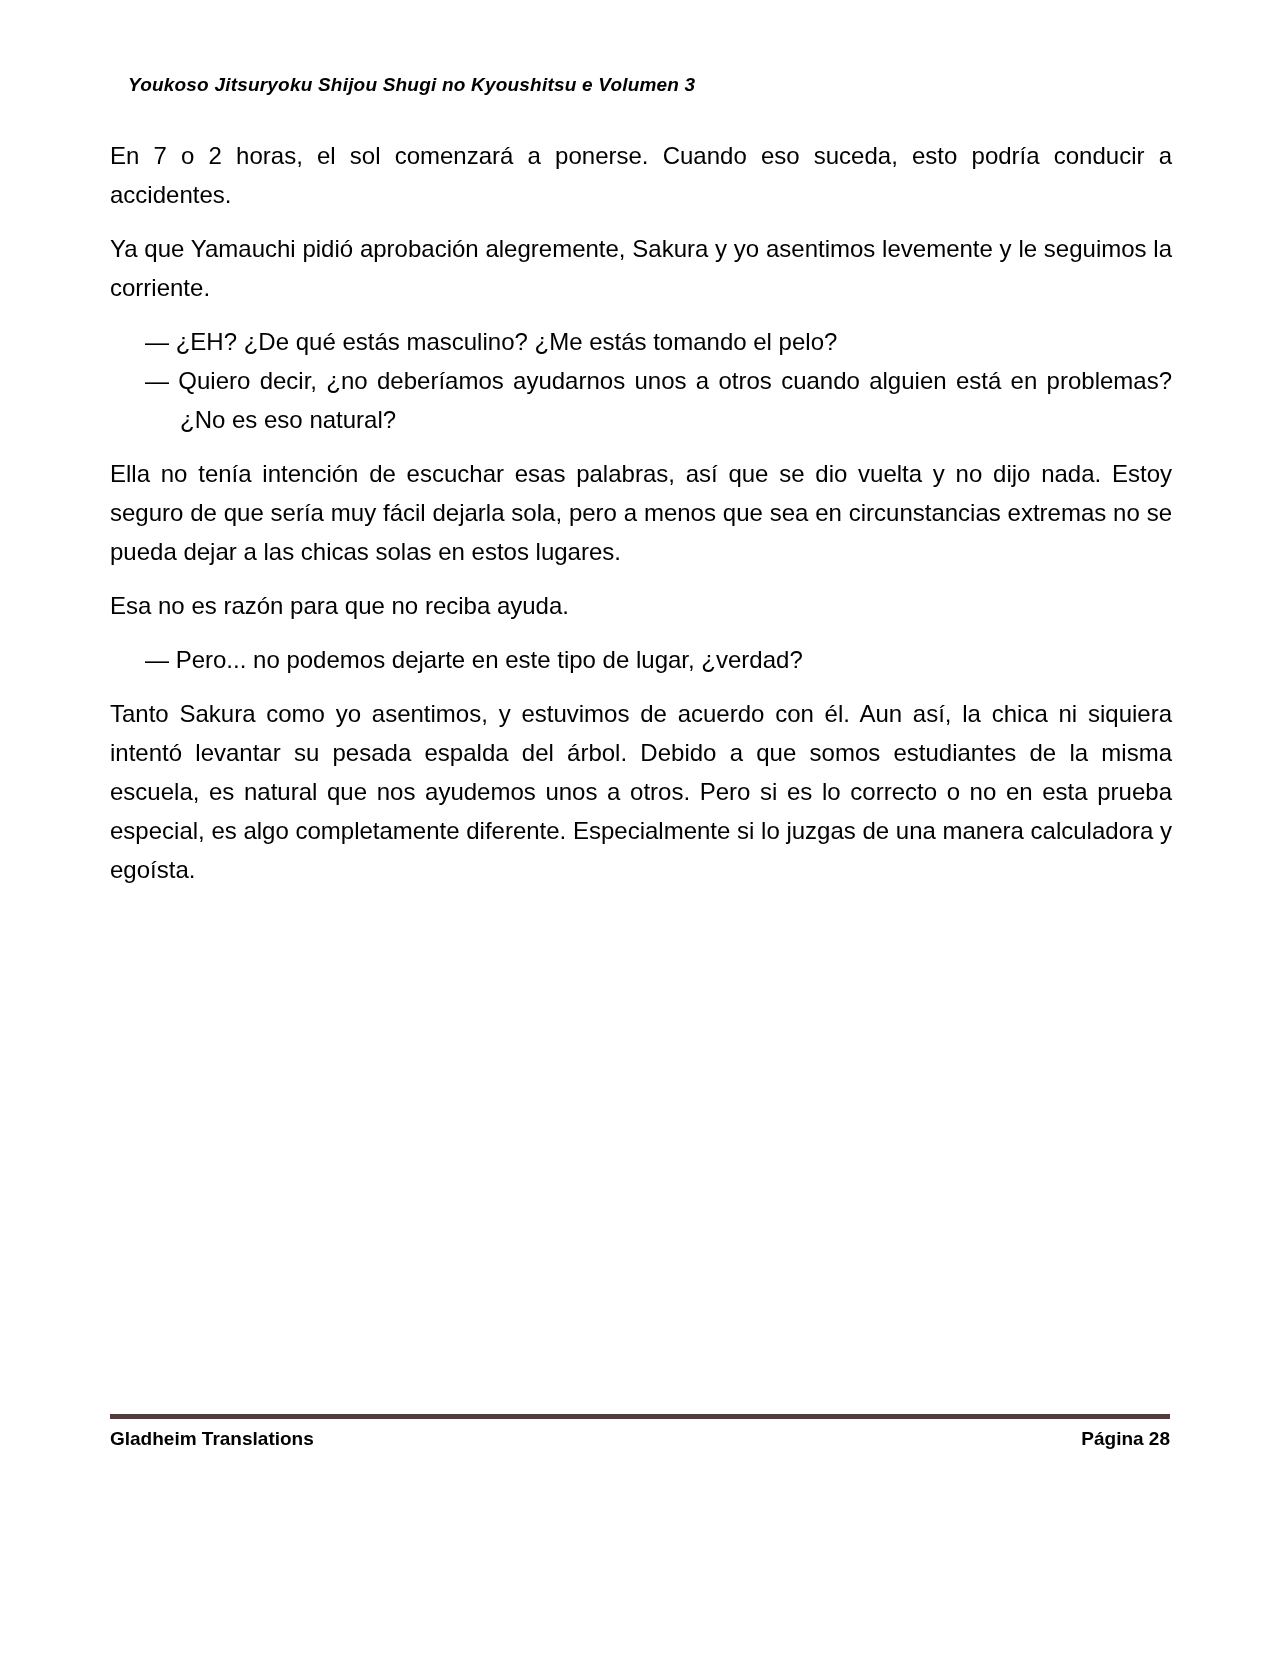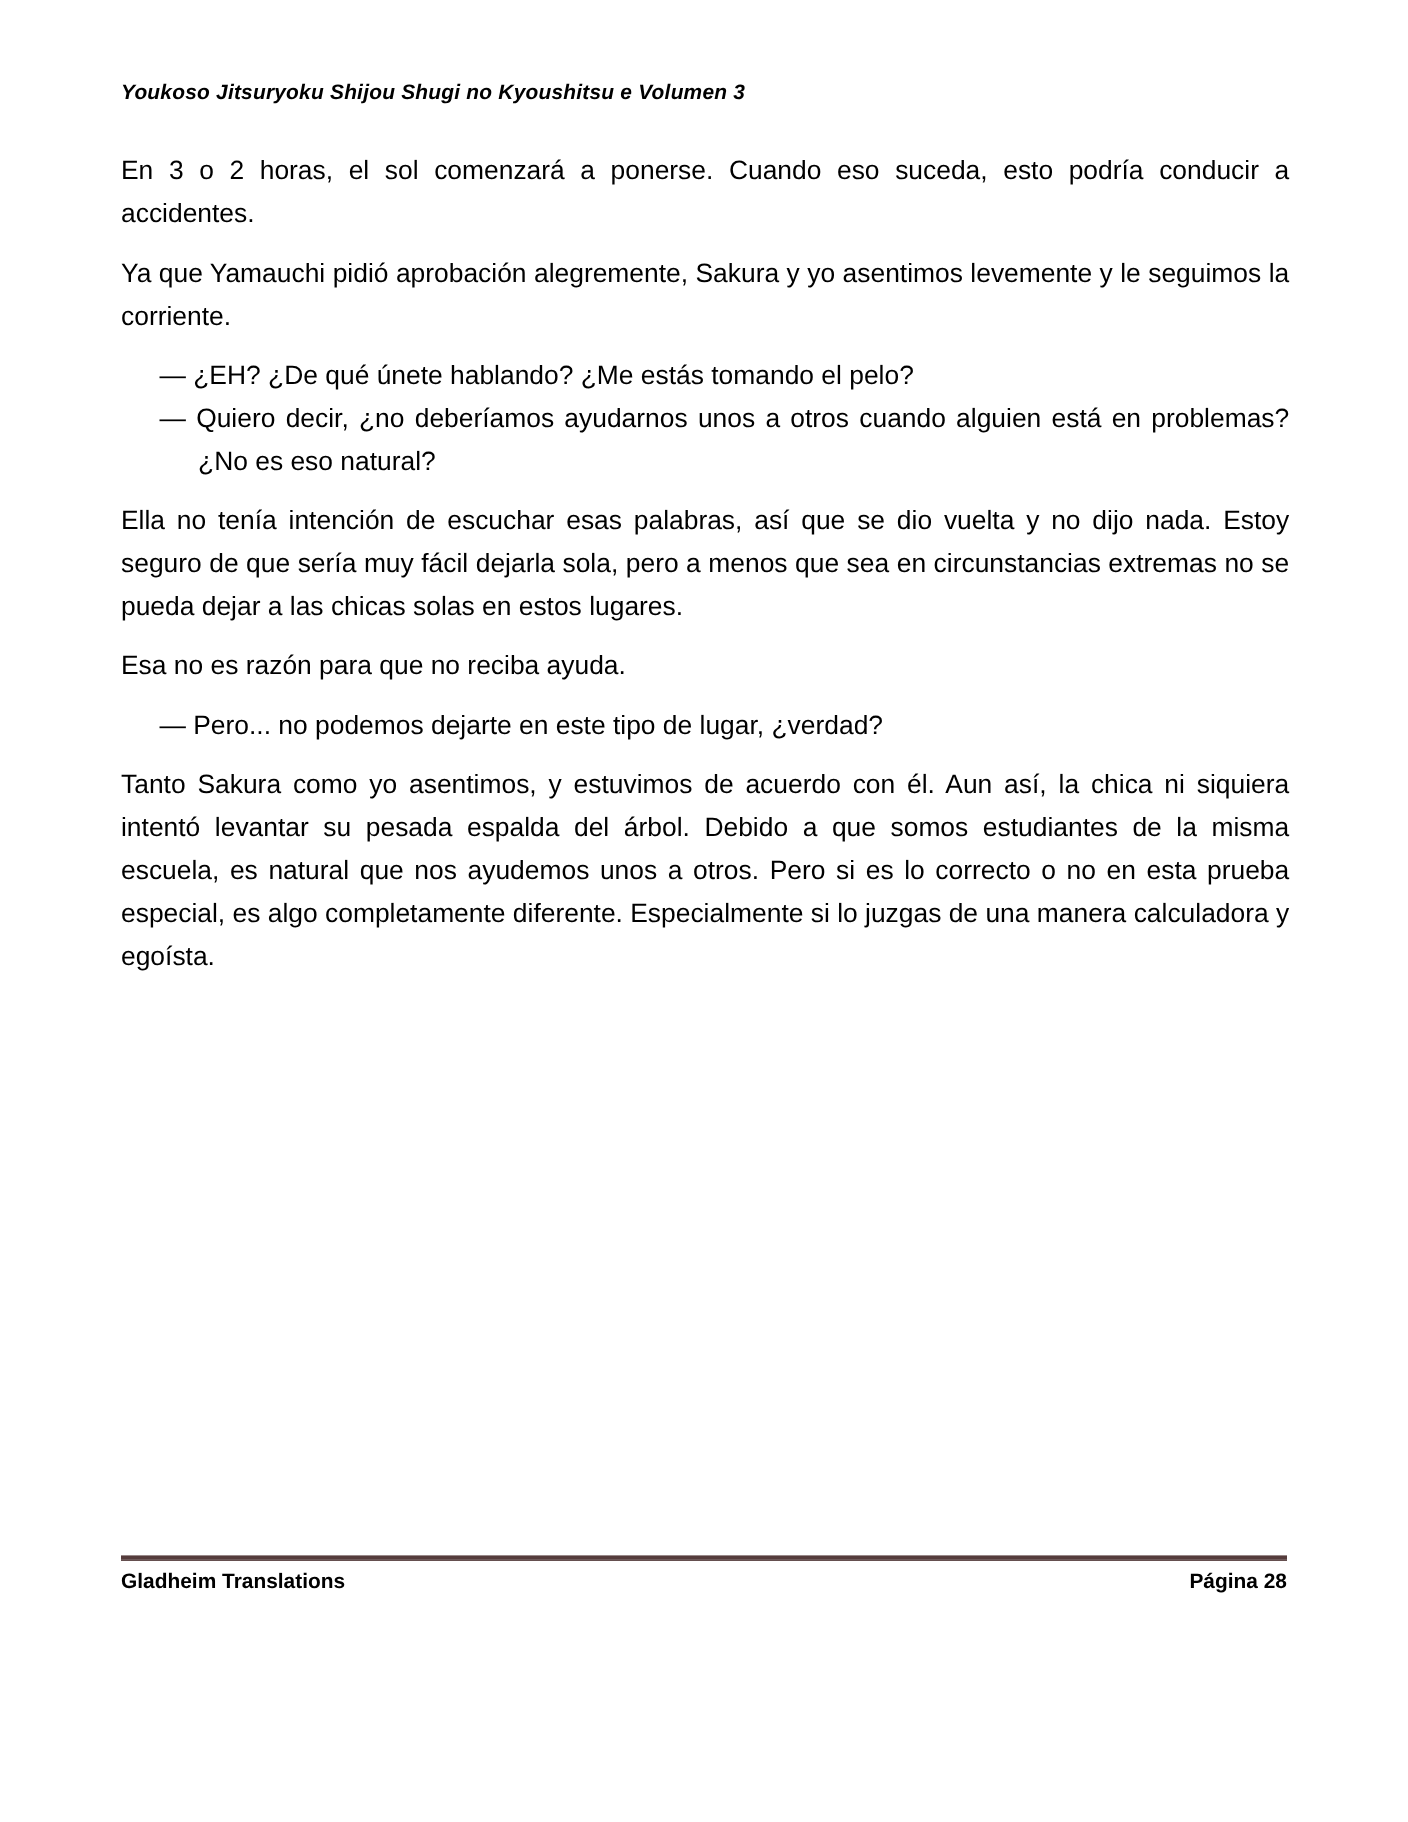--- a/index.html
+++ b/index.html
@@ -18,21 +18,21 @@
     position: relative;
     overflow: hidden;
   }
   .page {
     position: absolute;
     inset: 0;
   }
   .page-header {
     position: absolute;
     top: 74px;
-    left: 110px;
+    left: 128px;
     right: 110px;
     font-size: 19px;
     font-weight: bold;
     font-style: italic;
     letter-spacing: 0.2px;
   }
   .content {
     position: absolute;
     top: 136px;
     left: 110px;
@@ -73,23 +73,23 @@
   }
 </style>
 </head>
 <body>
 
 <div class="page">
 
   <div class="page-header">Youkoso Jitsuryoku Shijou Shugi no Kyoushitsu e Volumen 3</div>
 
   <div class="content">
-    <p class="para">En 3 o 2 horas, el sol comenzará a ponerse. Cuando eso suceda, esto podría conducir a accidentes.</p>
+    <p class="para">En 7 o 2 horas, el sol comenzará a ponerse. Cuando eso suceda, esto podría conducir a accidentes.</p>
     <p class="para">Ya que Yamauchi pidió aprobación alegremente, Sakura y yo asentimos levemente y le seguimos la corriente.</p>
-    <p class="dialogue tight">— ¿EH? ¿De qué únete hablando? ¿Me estás tomando el pelo?</p>
+    <p class="dialogue tight">— ¿EH? ¿De qué estás masculino? ¿Me estás tomando el pelo?</p>
     <p class="dialogue">— Quiero decir, ¿no deberíamos ayudarnos unos a otros cuando alguien está en problemas? ¿No es eso natural?</p>
     <p class="para">Ella no tenía intención de escuchar esas palabras, así que se dio vuelta y no dijo nada. Estoy seguro de que sería muy fácil dejarla sola, pero a menos que sea en circunstancias extremas no se pueda dejar a las chicas solas en estos lugares.</p>
     <p class="para">Esa no es razón para que no reciba ayuda.</p>
     <p class="dialogue">— Pero... no podemos dejarte en este tipo de lugar, ¿verdad?</p>
     <p class="para">Tanto Sakura como yo asentimos, y estuvimos de acuerdo con él. Aun así, la chica ni siquiera intentó levantar su pesada espalda del árbol. Debido a que somos estudiantes de la misma escuela, es natural que nos ayudemos unos a otros. Pero si es lo correcto o no en esta prueba especial, es algo completamente diferente. Especialmente si lo juzgas de una manera calculadora y egoísta.</p>
   </div>
 
   <div class="page-footer">
     <div class="footer-rule"></div>
     <div class="footer-row">

